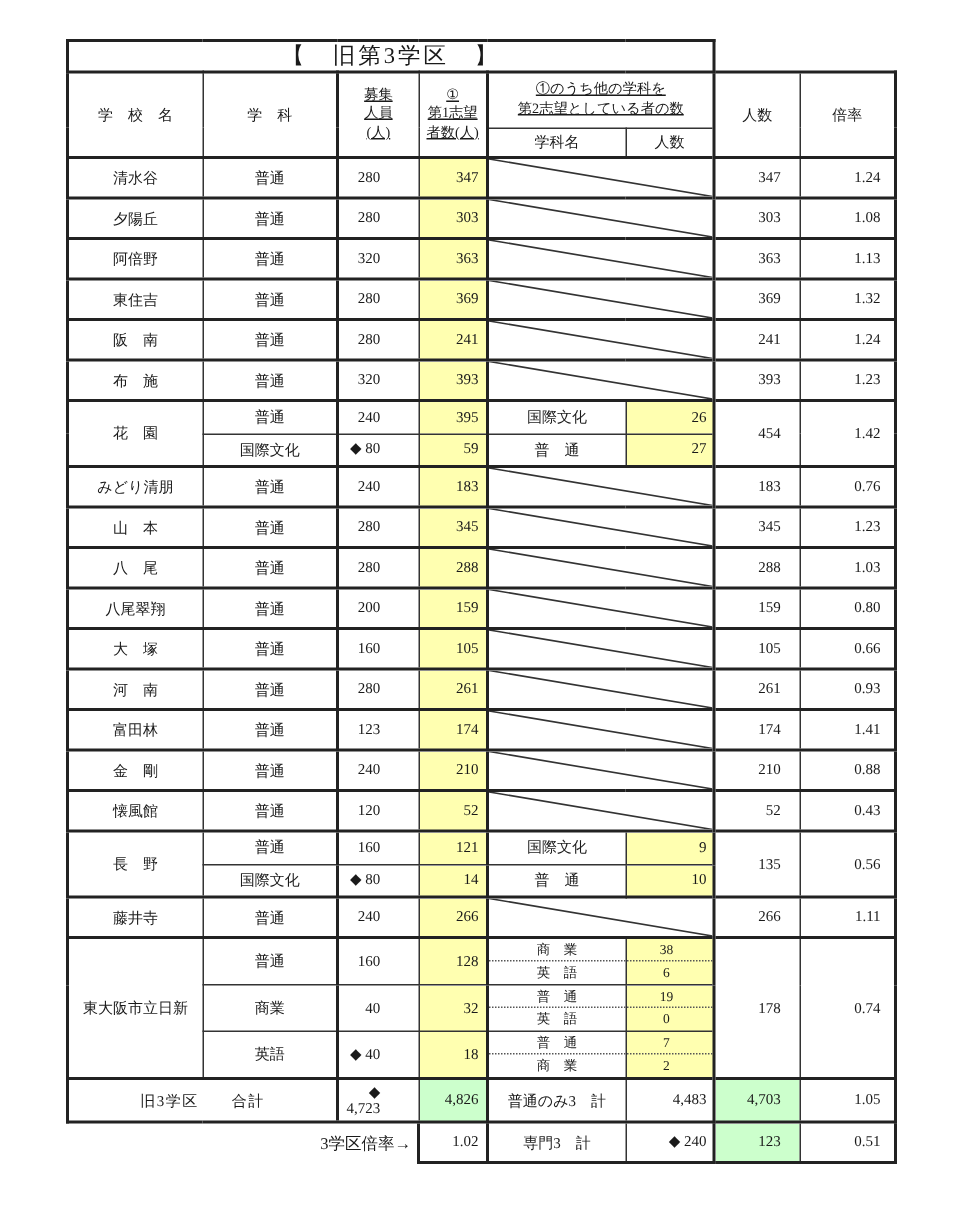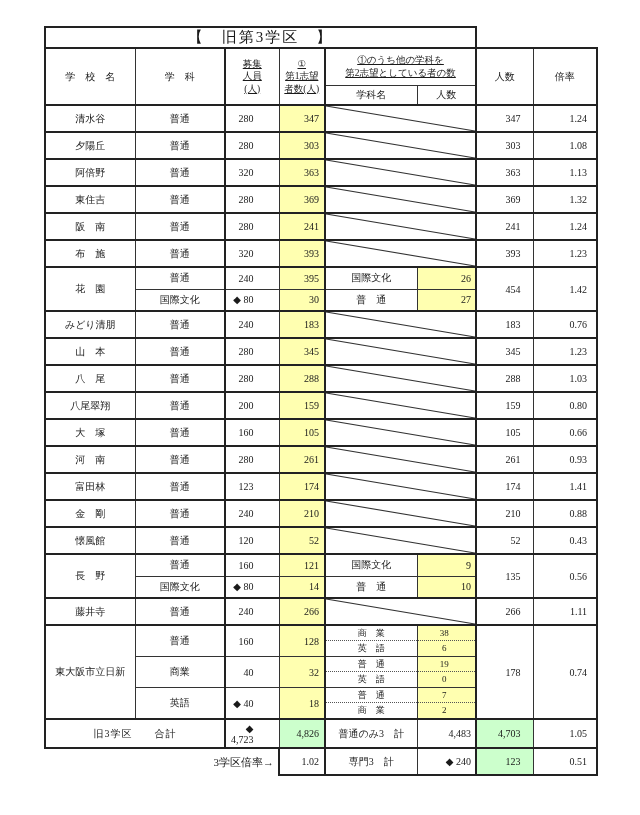--- a/index.html
+++ b/index.html
@@ -187,21 +187,21 @@
           <td class="num cap bl2">240</td>
           <td class="num fst br2">395</td>
           <td class="c">国際文化</td>
           <td class="num sc yellow br2">26</td>
           <td class="num tot" rowspan="2">454</td>
           <td class="num rat br2" rowspan="2">1.42</td>
         </tr>
         <tr class="r-pair">
           <td class="c">国際文化</td>
           <td class="num cap bl2">◆ 80</td>
-          <td class="num fst br2">30</td>
+          <td class="num fst br2">59</td>
           <td class="c">普　通</td>
           <td class="num sc yellow br2">27</td>
         </tr>
         <tr class="r-single grp">
           <td class="c bl2" rowspan="1">みどり清朋</td>
           <td class="c">普通</td>
           <td class="num cap bl2">240</td>
           <td class="num fst br2">183</td>
           <td class="diag br2" colspan="2">
             <svg preserveAspectRatio="none" viewBox="0 0 100 100">

